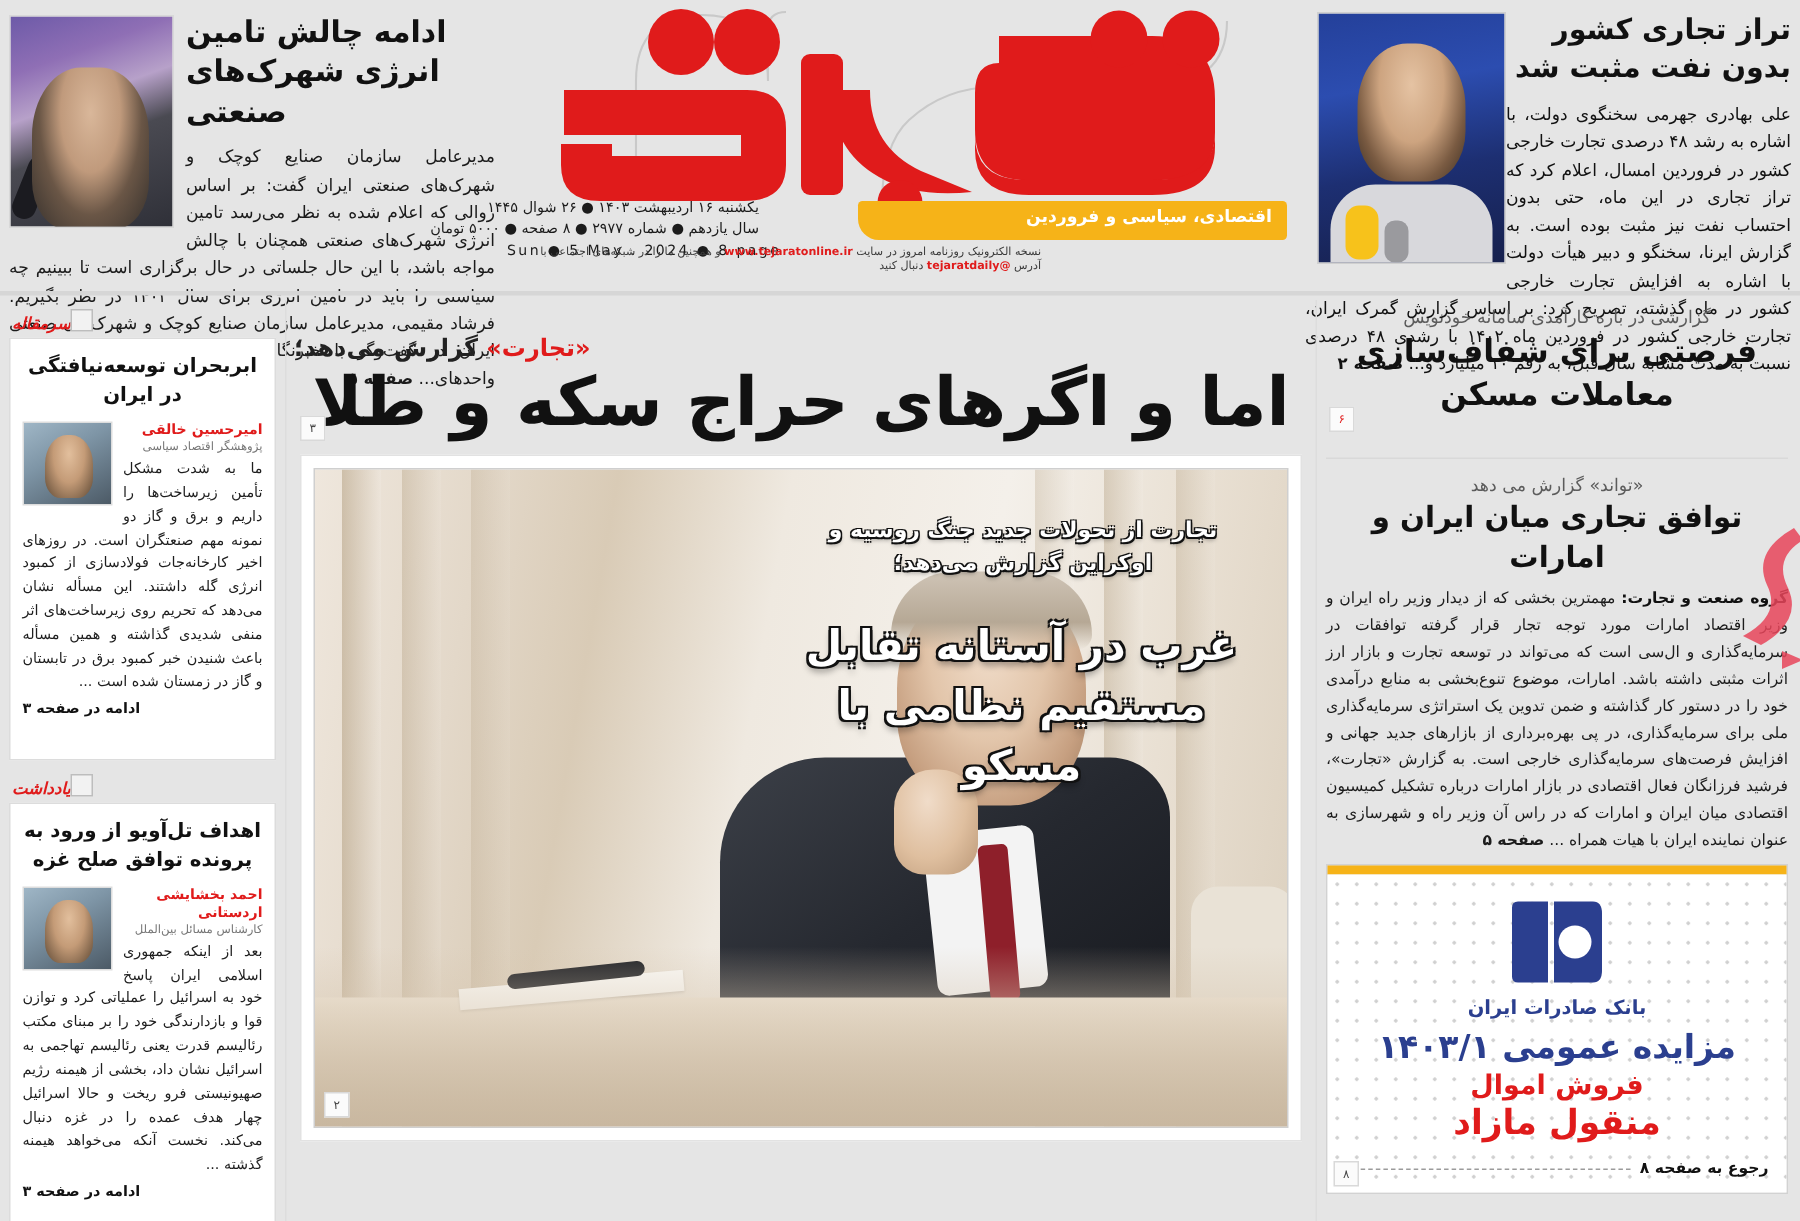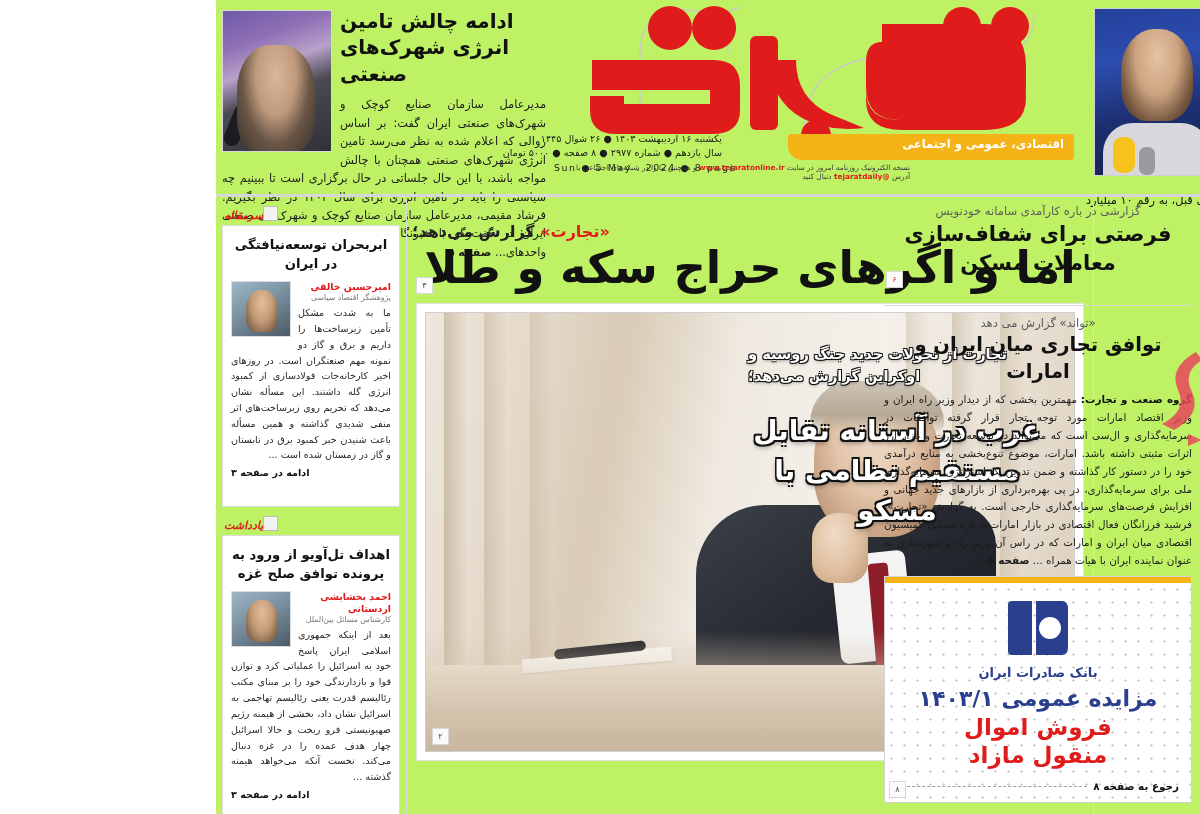--- a/index.html
+++ b/index.html
@@ -2,21 +2,21 @@
 <html lang="fa" dir="rtl"><head>
 <meta charset="utf-8">
 <title>Tejarat Daily Front Page</title>
 <style>
   html,body{margin:0;padding:0;background:#ffffff;}
   body{
     width:1200px;height:814px;overflow:hidden;
     font-family:"DejaVu Sans","Liberation Sans",sans-serif;
     color:#111;position:relative;
   }
-  .page{width:984px;height:814px;position:relative;background:#bef264;}
+  .page{width:1200px;height:814px;position:relative;background:#e5e5e5;}
 
   
   .masthead{position:absolute;left:0;top:0;width:1200px;height:196px;}
 
   
   .tl-story{position:absolute;left:0;top:0;width:338px;height:190px;padding:6px 8px 0 6px;box-sizing:border-box;}
   .tl-photo{float:left;width:108px;height:140px;margin:4px 8px 2px 0;
      background:linear-gradient(160deg,#6d5aa8 0%,#8f6fb5 22%,#b7a1c9 40%,#4a4a52 58%,#2f3038 100%);
      position:relative;overflow:hidden;border:1px solid #d8d8d8;}
   .tl-photo:after{content:"";position:absolute;left:14px;top:34px;width:78px;height:108px;border-radius:42% 42% 30% 30%;
@@ -95,21 +95,21 @@
      background:linear-gradient(145deg,#3c4048 0%,#25282f 46%,#15171c 100%);}
   .p-shirt{position:absolute;right:86px;bottom:72px;width:74px;height:108px;background:#f3f3f3;transform:rotate(-6deg);border-radius:8px;}
   .p-tie{position:absolute;right:104px;bottom:66px;width:20px;height:104px;background:#8e1f2a;transform:rotate(-5deg);border-radius:4px;}
   .p-hand{position:absolute;right:128px;bottom:150px;width:56px;height:70px;border-radius:26px 26px 20px 20px;
      background:radial-gradient(ellipse at 40% 30%,#f0dcc9 0%,#dfbf9f 55%,#bb9877 100%);}
   .desk{position:absolute;left:0;right:0;bottom:0;height:86px;background:linear-gradient(180deg,#efe6d8 0%,#ded2bf 50%,#cdbfa9 100%);}
   .pen{position:absolute;left:128px;bottom:96px;width:92px;height:10px;background:#1d1f24;border-radius:5px;transform:rotate(-6deg);}
   .paper{position:absolute;left:96px;bottom:84px;width:150px;height:14px;background:#fbfaf7;transform:rotate(-5deg);box-shadow:0 1px 2px rgba(0,0,0,.12);}
   .chairarm{position:absolute;right:-6px;bottom:70px;width:70px;height:90px;background:#e9e2d6;border-radius:18px;}
 
-  .ph-kicker{position:absolute;right:26px;top:30px;width:300px;text-align:left;font-size:14.6px;font-weight:bold;
+  .ph-kicker{position:absolute;right:26px;top:30px;width:300px;text-align:center;font-size:14.6px;font-weight:bold;
      line-height:1.5;color:#fff;text-shadow:1px 1px 0 #111,-1px 1px 0 #111,1px -1px 0 #111,-1px -1px 0 #111,0 2px 3px rgba(0,0,0,.35);}
   .ph-head{position:absolute;right:12px;top:98px;width:330px;text-align:center;font-size:28px;font-weight:bold;
      line-height:1.42;color:#fff;text-shadow:1.6px 1.6px 0 #111,-1.6px 1.6px 0 #111,1.6px -1.6px 0 #111,-1.6px -1.6px 0 #111,0 3px 5px rgba(0,0,0,.4);}
   .ph-badge{position:absolute;left:6px;bottom:6px;}
 
   
   .rightcol{position:absolute;right:0;top:200px;width:322px;height:614px;padding:4px 8px 0 6px;box-sizing:border-box;}
   .r-kicker{text-align:center;font-size:11.6px;color:#5c5c5c;margin-bottom:2px;}
   .r-head{text-align:center;font-size:21px;font-weight:bold;line-height:1.36;margin-bottom:6px;}
   .r-head.small{font-size:19.5px;}
@@ -125,21 +125,21 @@
   
   .ad{position:relative;margin-top:6px;border:1px solid #d2d2d2;}
   .ad-banner{background:#E01B1B;color:#fff;text-align:center;font-size:14px;font-weight:bold;padding:3px 0 4px 0;}
   .ad-yellow{height:6px;background:#F6B318;}
   .ad-body{position:relative;padding:12px 10px 8px 10px;background:#fff;
      background-image:radial-gradient(#cfcfcf 1px,transparent 1.2px);background-size:13px 13px;}
   .ad-inner{background:transparent;text-align:center;}
   .bank-logo{width:64px;height:62px;margin:2px auto 2px auto;position:relative;}
   .bank-name{font-size:13px;color:#2b3f8f;margin-bottom:6px;font-weight:bold;}
   .ad-l1{font-size:22px;font-weight:bold;color:#2b3f8f;line-height:1.2;margin-bottom:1px;}
-  .ad-l2{font-size:23px;font-weight:bold;color:#E01B1B;line-height:1.22;}
+  .ad-l2{font-size:18px;font-weight:bold;color:#E01B1B;line-height:1.22;}
   .ad-l3{font-size:23px;font-weight:bold;color:#E01B1B;line-height:1.22;margin-bottom:10px;}
   .ad-foot{display:flex;align-items:center;gap:6px;padding:0 2px 2px 2px;}
   .ad-foot .txt{font-size:10.4px;font-weight:bold;white-space:nowrap;}
   .ad-foot .dots{flex:1;border-bottom:1px dashed #9b9b9b;height:1px;}
   .ad-badge{position:absolute;left:4px;bottom:4px;}
 
   .vrule{position:absolute;top:200px;width:1px;height:614px;background:#dddddd;}
 </style>
 </head>
 <body>
@@ -175,40 +175,41 @@
         <circle cx="252" cy="133" r="15" fill="#E01B1B"></circle>
 
         <rect x="186" y="34" width="28" height="94" rx="6" fill="#E01B1B"></rect>
 
         <path d="M28 58 L150 58 Q176 58 176 84 L176 108 Q176 132 148 132 L52 132 Q26 132 26 108 L26 94 L60 94 L60 102 L146 102 L146 88 L28 88 Z" fill="#E01B1B"></path>
         <circle cx="106" cy="26" r="22" fill="#E01B1B"></circle>
         <circle cx="150" cy="26" r="22" fill="#E01B1B"></circle>
       </svg>
 
       <div class="yellow-bar">
-        <span>اقتصادی، عمومی و اجتماعی</span>
+        <span>اقتصادی، سیاسی و فروردین</span>
       </div>
 
       <div class="metaline">
         <div>یکشنبه ۱۶ اردیبهشت ۱۴۰۳ ● ۲۶ شوال ۱۴۴۵</div>
         <div>سال یازدهم ● شماره ۲۹۷۷ ● ۸ صفحه ● ۵۰۰۰ تومان</div>
         <div class="latin">Sun ● 5 May . 2024 ● 8 page</div>
       </div>
 
       <div class="siteline">
         <span>نسخه الکترونیک روزنامه امروز در سایت </span><b>www.tejaratonline.ir</b><span> و همچنین ما را در شبکه‌های اجتماعی با آدرس </span><b>@tejaratdaily</b><span> دنبال کنید</span>
       </div>
     </div>
 
     <div class="tr-story">
       <div class="tr-photo">
         <div class="torso"></div>
         <div class="mic-y"></div>
         <div class="mic-g"></div>
       </div>
+      <div class="tr-head">تراز تجاری کشور بدون نفت مثبت شد</div>
       <div class="tr-body">
         <span>علی بهادری جهرمی سخنگوی دولت، با اشاره به رشد ۴۸ درصدی تجارت خارجی کشور در فروردین امسال، اعلام کرد که تراز تجاری در این ماه، حتی بدون احتساب نفت نیز مثبت بوده است. به گزارش ایرنا، سخنگو و دبیر هیأت دولت با اشاره به افزایش تجارت خارجی کشور در ماه گذشته، تصریح کرد: بر اساس گزارش گمرک ایران، تجارت خارجی کشور در فروردین ماه ۱۴۰۲ با رشدی ۴۸ درصدی نسبت به مدت مشابه سال قبل، به رقم ۱۰ میلیارد و...</span>
         <span class="tr-page">صفحه ۲</span>
       </div>
     </div>
 
     <div class="band-rule"></div>
   </div>
 
   <div class="vrule" style="left:190px"></div>

